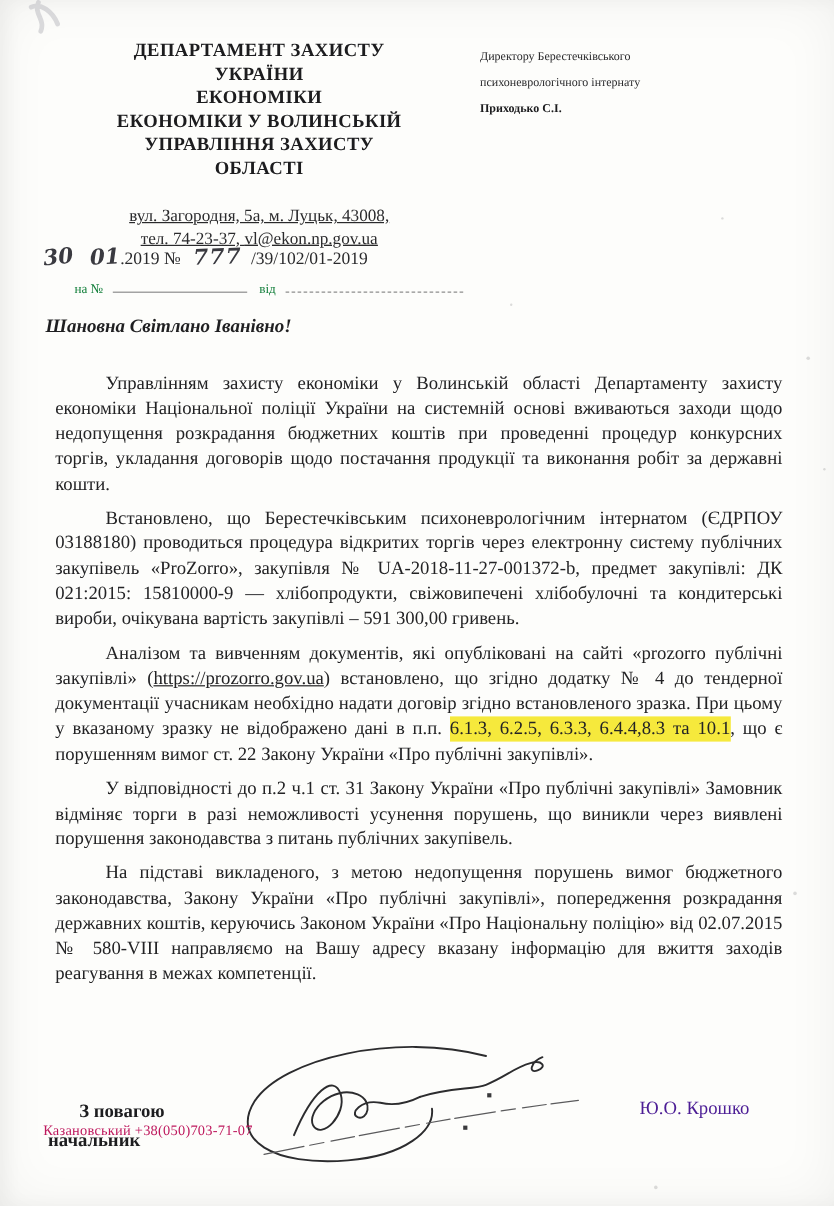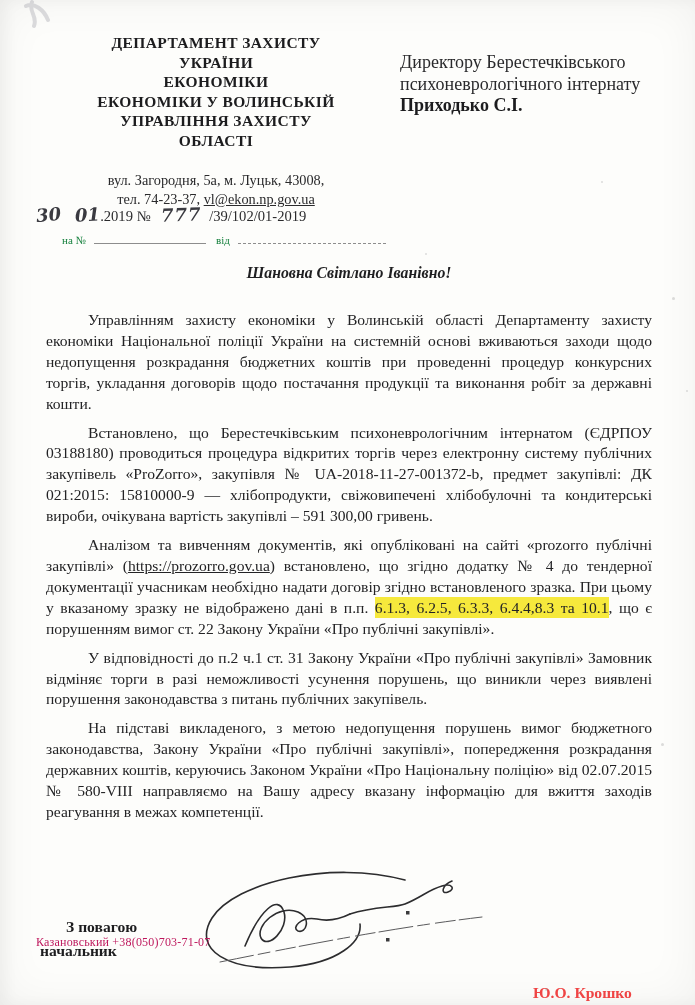--- a/index.html
+++ b/index.html
@@ -14,21 +14,21 @@
     box-shadow: inset 0 0 45px rgba(0,0,0,0.05), inset 6px 0 14px rgba(0,0,0,0.04);
   }
   
   .org{
     position:absolute;left:55px;top:33px;width:322px;
     text-align:center;font-weight:bold;font-size:15.5px;line-height:19.6px;
     letter-spacing:.4px;color:#1c1c1e;
   }
   .addr{
     position:absolute;left:55px;top:171px;width:322px;
-    text-align:center;font-size:14.3px;line-height:18.5px;color:#2a2a2c;
+    text-align:center;font-size:14.3px;line-height:18.5px;color:#2a2a2c;text-decoration:underline;
   }
   .email{text-decoration:underline;}
   .refline{
     position:absolute;left:36px;top:204px;width:620px;
     font-size:14.6px;color:#2a2a2c;white-space:nowrap;
   }
   .hand{
     font-family:"DejaVu Serif", serif;font-style:italic;font-weight:600;
     font-size:18px;color:#3a3a40;display:inline-block;
   }
@@ -37,40 +37,40 @@
   .hand.num{transform:rotate(-2deg);margin:0 8px 0 10px;letter-spacing:1px;}
   .replyline{
     position:absolute;left:62px;top:230px;font-size:11px;color:#15803d;text-align:center;
   }
   .blank{display:inline-block;height:13px;vertical-align:baseline;}
   .blank.solid{width:112px;border-bottom:1.2px solid #8d8d8d;margin:0 10px 0 8px;}
   .blank.dashed{width:148px;border-bottom:1.2px dashed #8d8d8d;margin-left:8px;}
   
   .recipient{
     position:absolute;left:400px;top:37px;width:275px;
-    font-size:18px;line-height:21.5px;color:#2a2a2c;margin-top:15px;
+    font-size:10px;line-height:21.5px;color:#2a2a2c;
   }
   .recipient .b{font-weight:bold;color:#1c1c1e;}
   
   .salutation{
-    position:absolute;left:38px;top:264px;width:622px;text-align:center;
+    position:absolute;left:38px;top:264px;width:622px;
     font-weight:bold;font-style:italic;font-size:15.8px;color:#1f1f21;
   }
   
   .bodytext{
     position:absolute;left:38px;top:302px;width:622px;
     font-size:15.6px;line-height:20.9px;text-align:justify;color:#232325;
   }
   .bodytext p{margin:8px;text-indent:42px;}
   .doclink{text-decoration:underline;}
   .hl{background:var(--hl,#f6e93c);box-shadow:0 -2px 0 var(--hl,#f6e93c),0 2px 0 var(--hl,#f6e93c);}
   
   .sig-closing{position:absolute;left:66px;top:918px;font-weight:bold;font-size:15.6px;color:#1d1d1f;}
   .sig-title{position:absolute;left:40px;top:942px;font-weight:bold;font-size:15.6px;color:#1d1d1f;}
-  .sig-name{position:absolute;left:533px;top:984px;font-weight:bold;font-size:15.6px;color:#ef4444;}
+  .sig-name{position:absolute;left:533px;top:915px;font-weight:normal;font-size:15.6px;color:#4c1d95;}
   .signature{position:absolute;left:190px;top:866px;width:320px;height:112px;}
   .footer{
     position:absolute;left:36px;top:935px;font-size:12px;color:#be185d;letter-spacing:.2px;
   }
   
   .corner-mark{position:absolute;left:18px;top:0;width:54px;height:44px;opacity:.5;}
   .speck{position:absolute;border-radius:50%;background:#8f8f8f;opacity:.3;}
 </style>
 </head>
 <body>

